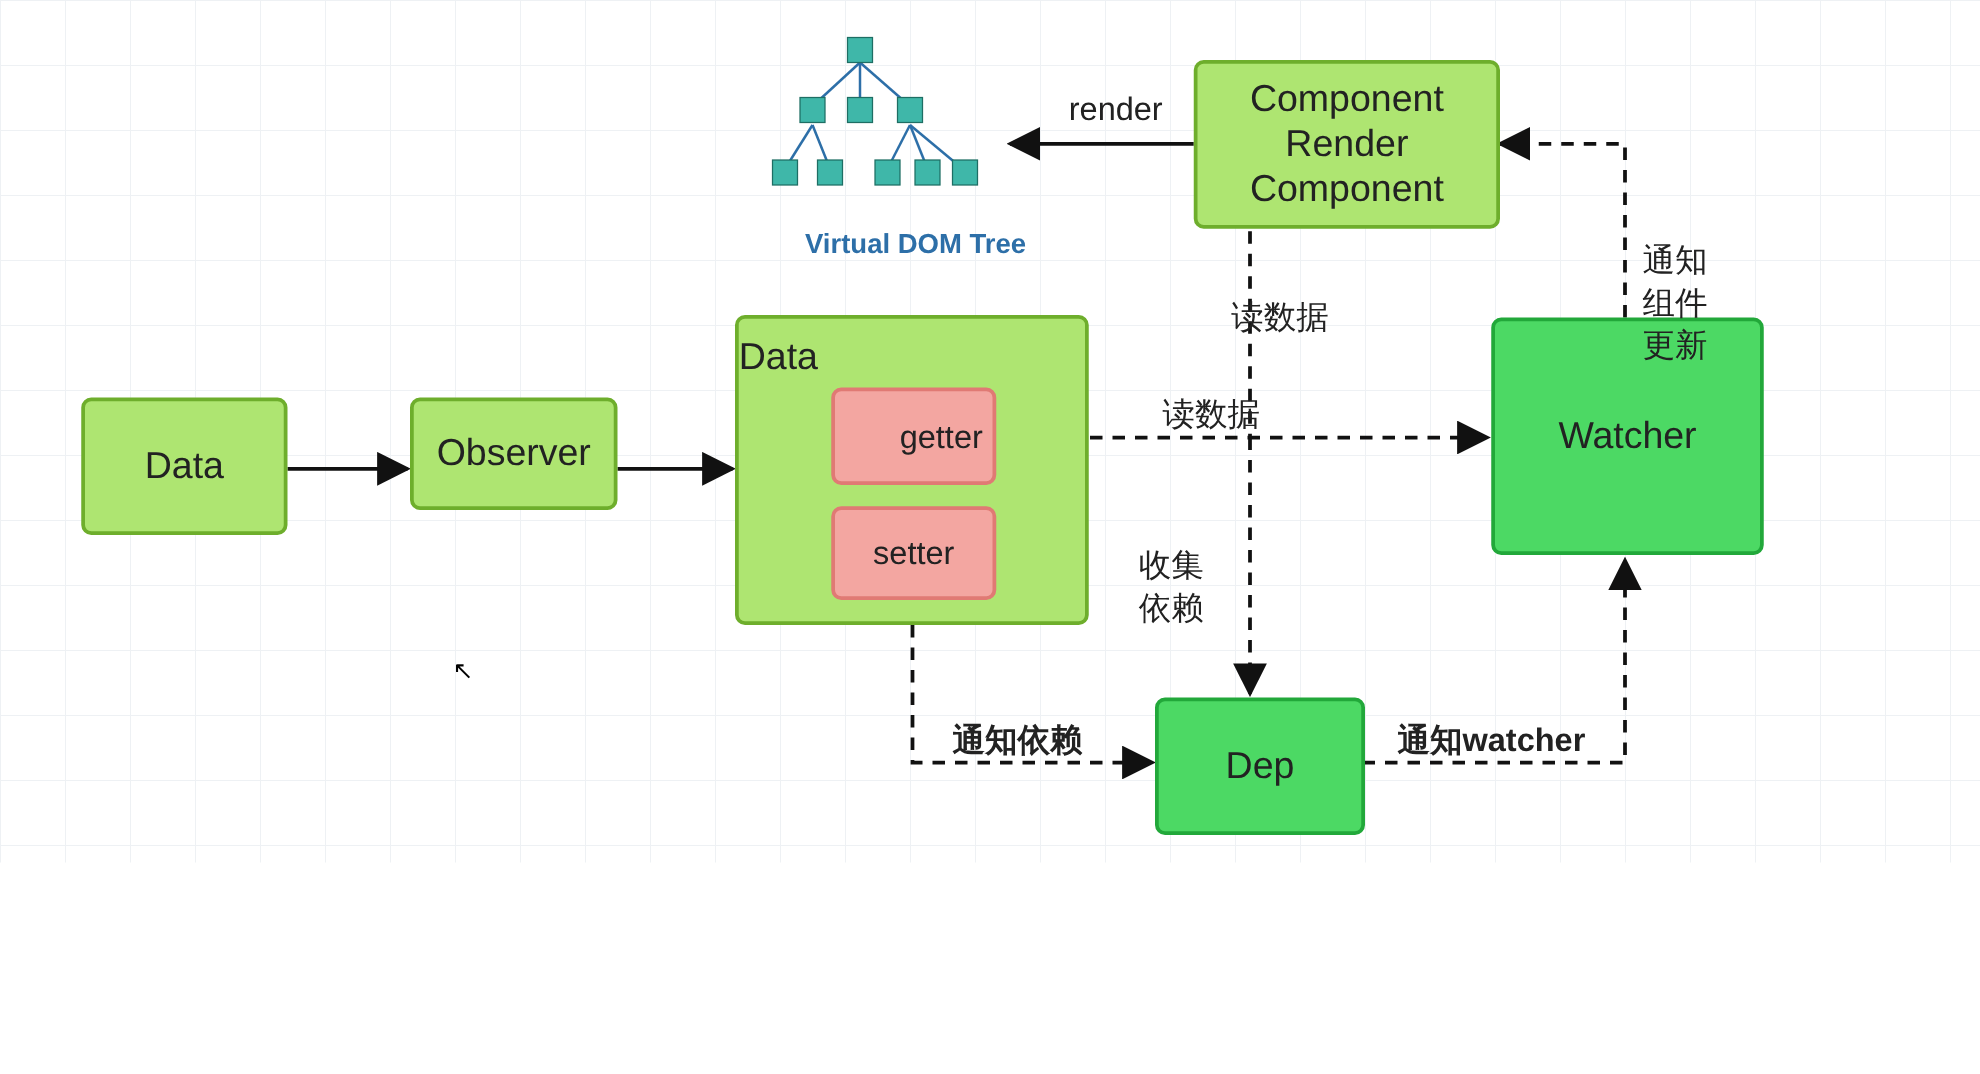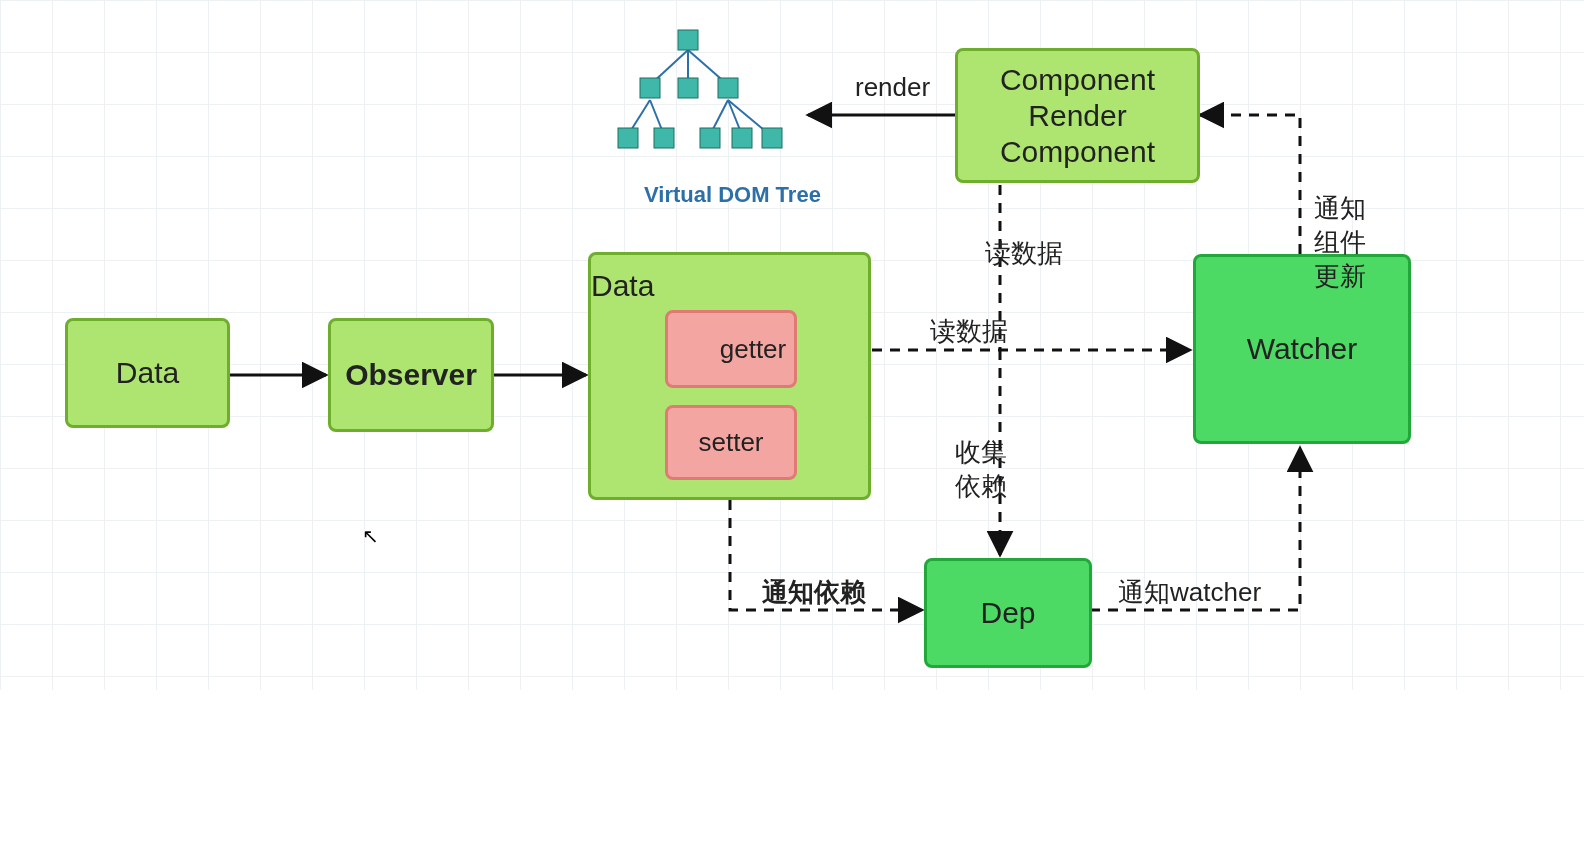--- a/index.html
+++ b/index.html
@@ -74,21 +74,21 @@
         <rect x="4" y="98" width="20" height="20"></rect>
         <rect x="50" y="98" width="20" height="20"></rect>
         <rect x="82" y="98" width="20" height="20"></rect>
         <rect x="112" y="98" width="20" height="20"></rect>
       </g>
     </g>
   </svg>
 
   <div class="box light" style="left:65px;top:318px;width:165px;height:110px;">Data</div>
 
-  <div class="box light" style="left:328px;top:318px;width:166px;height:114px;font-weight:bold;">Observer</div>
+  <div class="box light" style="left:328px;top:318px;width:166px;height:90px;">Observer</div>
 
   <div class="box light" style="left:588px;top:252px;width:283px;height:248px;align-items:flex-start;padding-top:14px;flex-direction:column;justify-content:flex-start;">
     <div class="title-big">Data</div>
   </div>
 
   <div class="box pink" style="left:665px;top:310px;width:132px;height:78px;font-size:26px;padding-left:44px;">getter</div>
 
   <div class="box pink" style="left:665px;top:405px;width:132px;height:75px;font-size:26px;">setter</div>
 
   <div class="box light" style="left:955px;top:48px;width:245px;height:135px;flex-direction:column;line-height:1.2;">
@@ -99,23 +99,23 @@
 
   <div class="box bright" style="left:924px;top:558px;width:168px;height:110px;">Dep</div>
 
   <div class="box bright" style="left:1193px;top:254px;width:218px;height:190px;">Watcher</div>
 
   <div class="vdom-caption" style="left:598px;top:182px;">Virtual DOM Tree</div>
 
   <div class="lbl" style="left:855px;top:72px;">render</div>
   <div class="lbl" style="left:985px;top:236px;">读数据</div>
   <div class="lbl" style="left:930px;top:314px;">读数据</div>
-  <div class="lbl" style="left:955px;top:436px;white-space:pre-line;line-height:1.3;">收集
+  <div class="lbl" style="left:911px;top:436px;white-space:pre-line;line-height:1.3;">收集
 依赖</div>
   <div class="lbl" style="left:762px;top:575px;font-weight:bold;">通知依赖</div>
-  <div class="lbl" style="left:1118px;top:575px;">通知watcher</div>
+  <div class="lbl" style="left:1118px;top:575px;font-weight:bold;">通知watcher</div>
   <div class="lbl" style="left:1314px;top:148px;white-space:pre-line;line-height:1.3;margin-top:44px;">通知
 组件
 更新</div>
 
   <div class="cursor" style="left:362px;top:524px;">↖</div>
 
 </div>
 
 </body></html>

